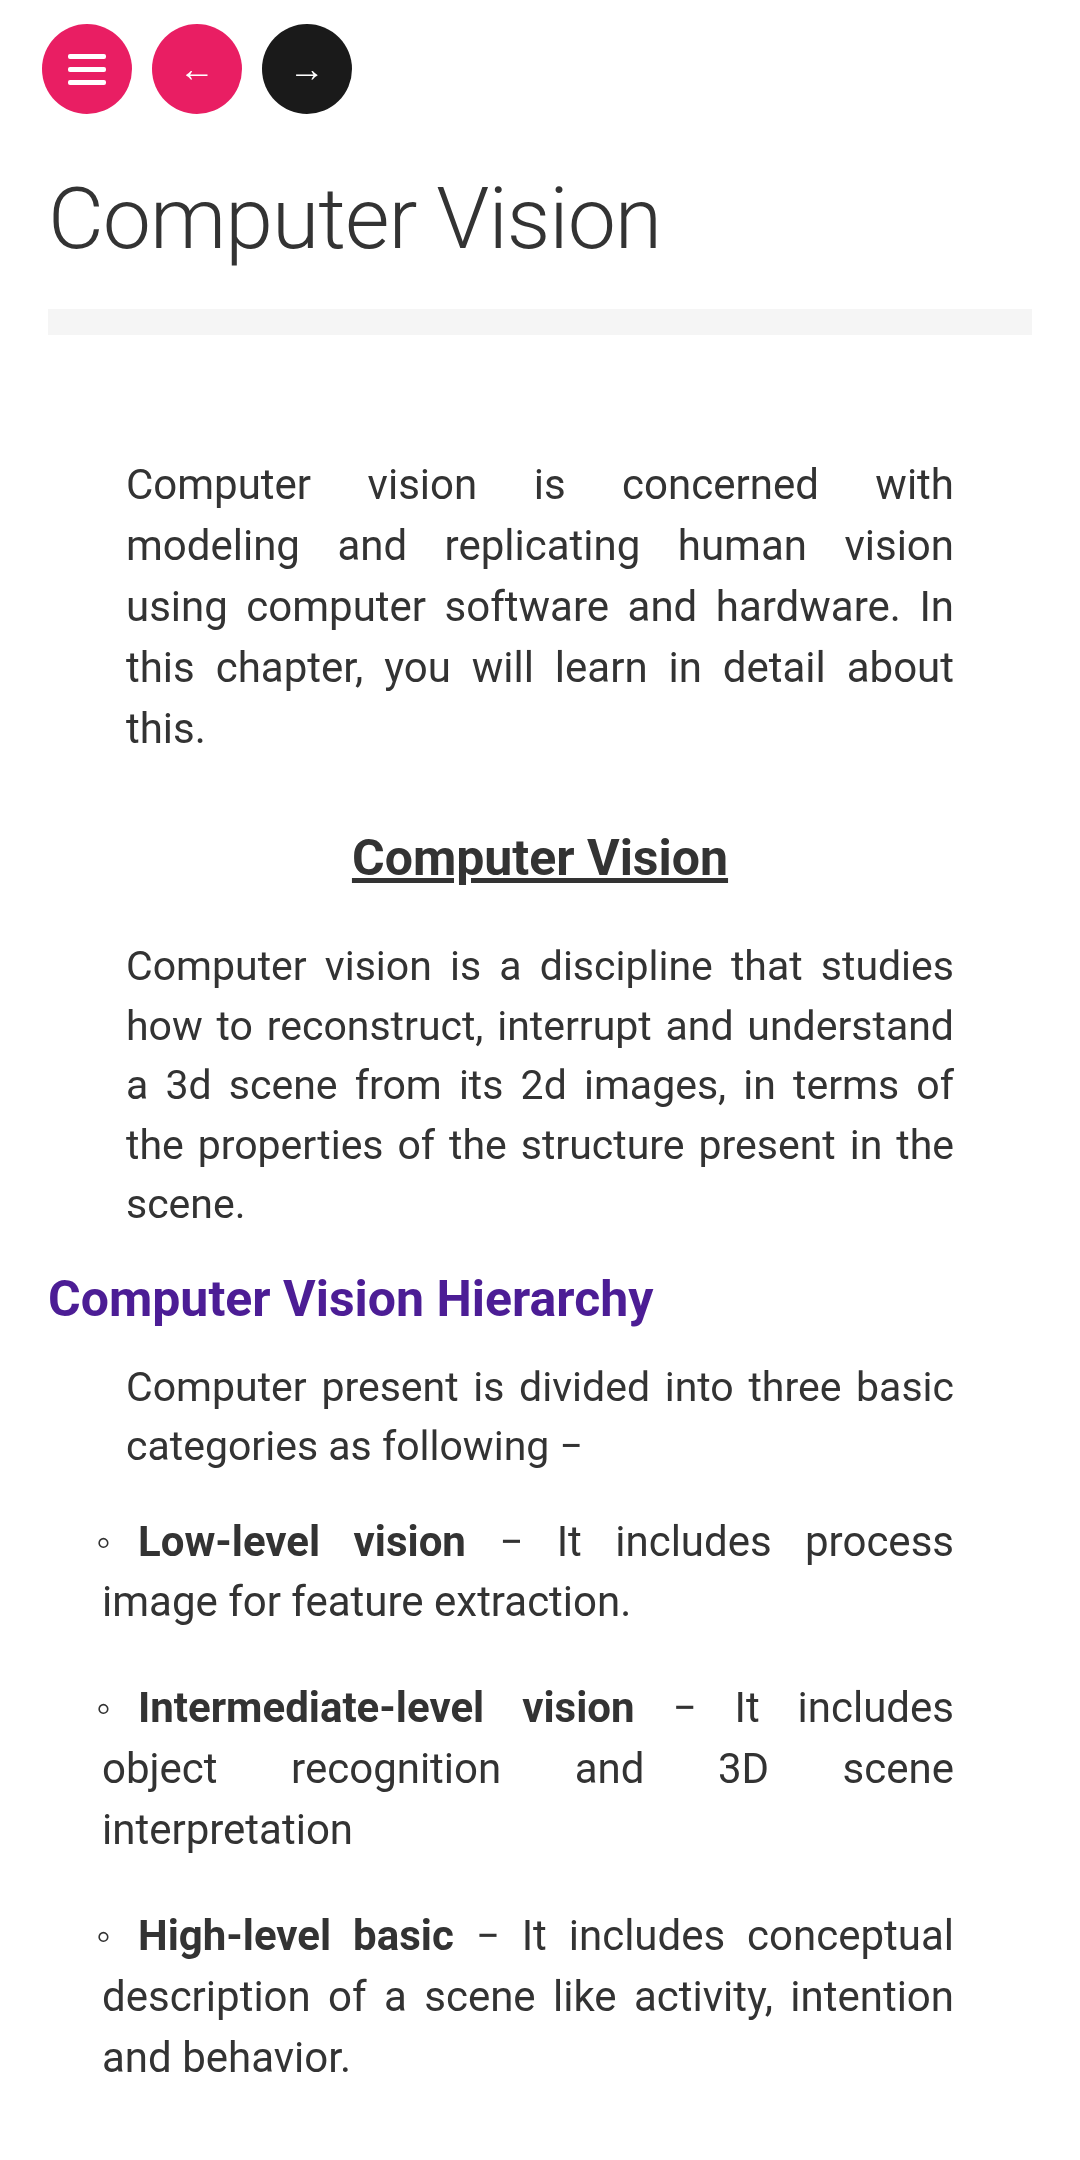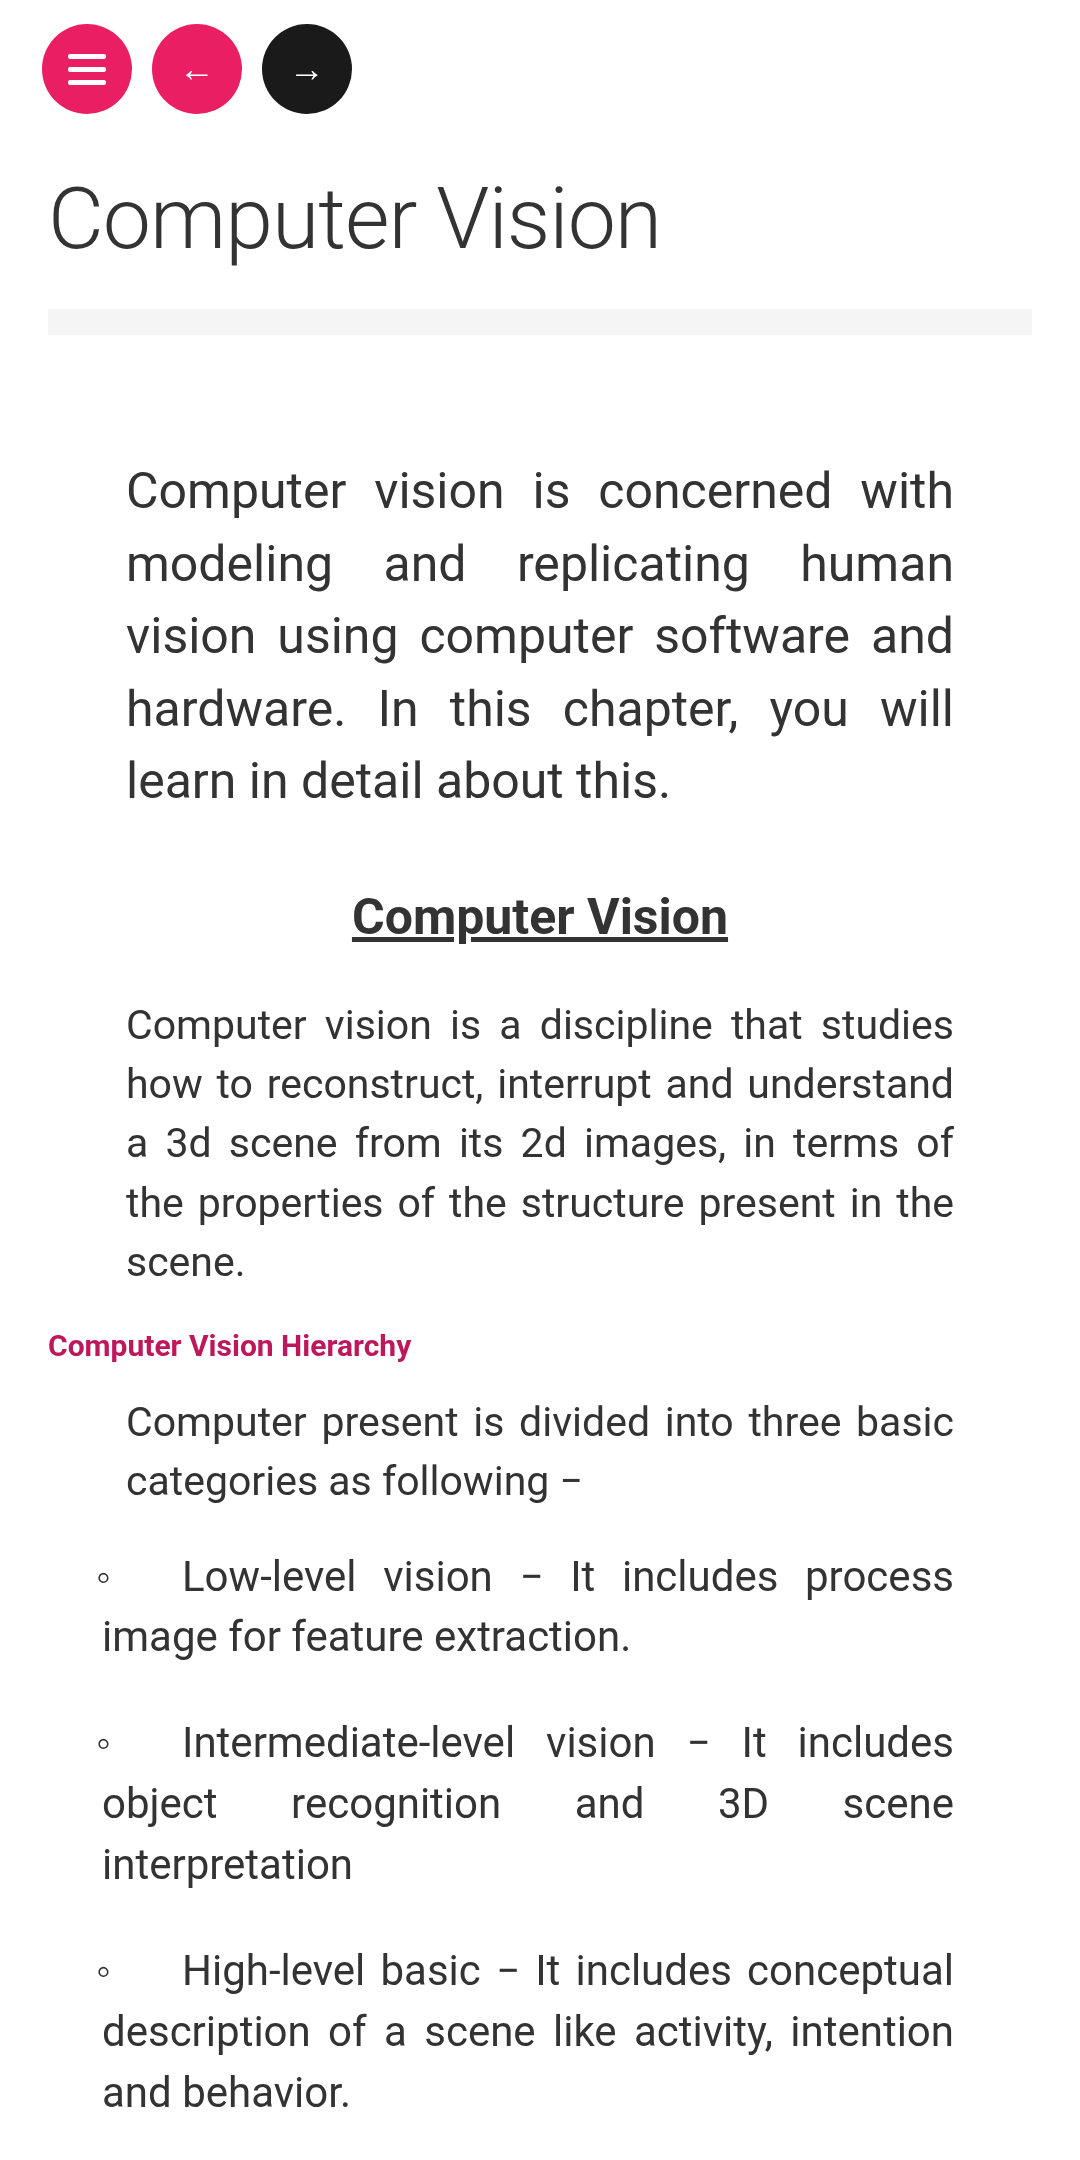--- a/index.html
+++ b/index.html
@@ -56,21 +56,21 @@
     }
     .divider {
       height: 26px;
       background: #f5f5f5;
       margin: 0 48px 120px 48px;
     }
     .content {
       padding: 0 48px;
     }
     .intro-text {
-      font-size: 50px;
+      font-size: 42px;
       line-height: 1.45;
       color: #333333;
       text-align: justify;
       padding: 0 78px;
       margin-bottom: 70px;
       font-weight: 400;
     }
     .section-heading {
       font-size: 50px;
       font-weight: 700;
@@ -82,23 +82,23 @@
     .body-text {
       font-size: 41px;
       line-height: 1.45;
       color: #333333;
       text-align: justify;
       padding: 0 78px;
       margin-bottom: 35px;
       font-weight: 400;
     }
     .sub-heading {
-      font-size: 30px;
+      font-size: 50px;
       font-weight: 700;
-      color: #be185d;
+      color: #4c1d95;
       padding: 0 0;
       margin-bottom: 30px;
     }
     .list-item {
       font-size: 42px;
       line-height: 1.45;
       color: #333333;
       text-align: justify;
       padding: 0 78px 0 54px;
       margin-bottom: 45px;
@@ -106,22 +106,21 @@
       font-weight: 400;
     }
     .list-bullet {
       position: absolute;
       left: 48px;
       top: 0;
       font-size: 42px;
       color: #333333;
     }
     .list-item-title {
-      font-weight: 400;
-      margin-left: 44px;
+      font-weight: 700;
     }
     .list-content {
       display: inline;
       padding-left: 36px;
     }
   </style>
 </head>
 <body>
 
 <div class="top-nav">

